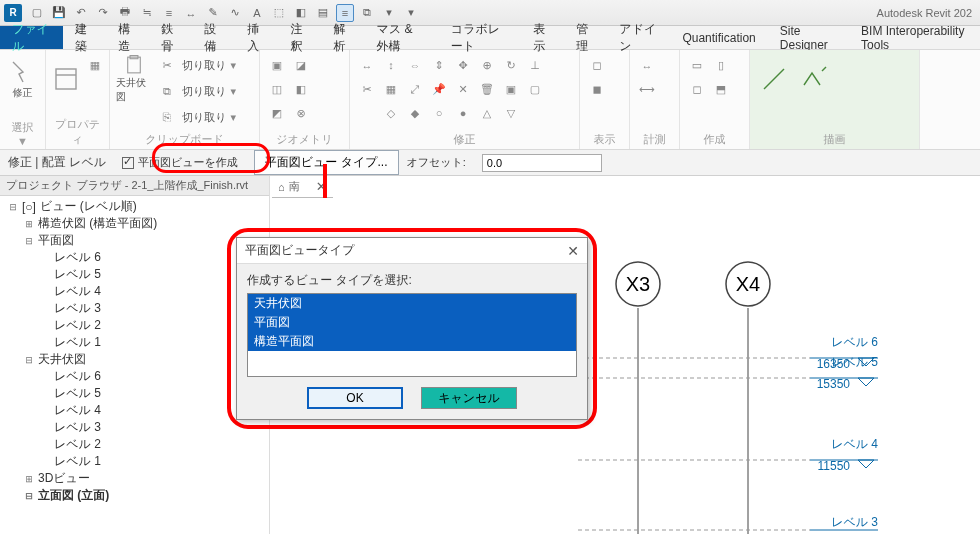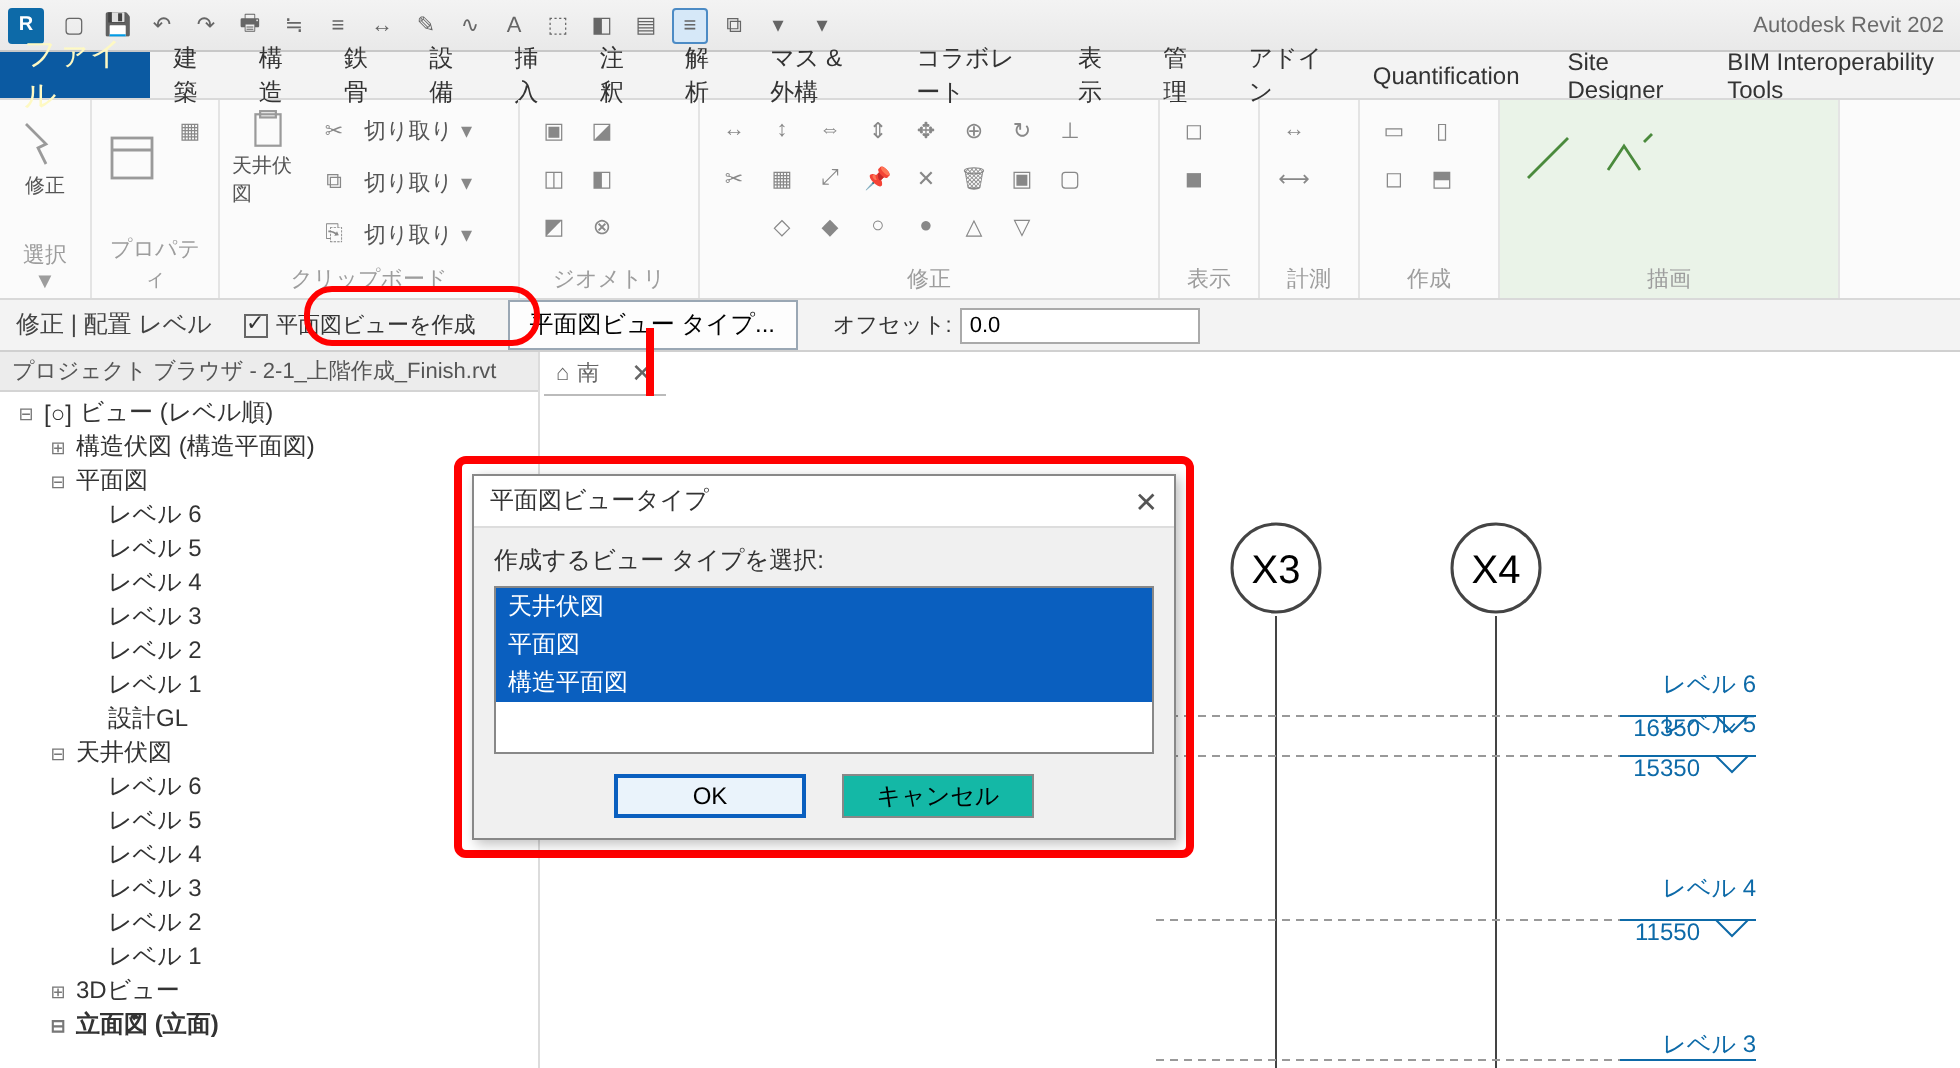--- a/index.html
+++ b/index.html
@@ -6,42 +6,42 @@
 body { width: 980px; height: 534px; overflow: hidden; background: #fff; font-size: 11px; position: relative; color: #333; }
 
 .titlebar { height: 26px; background: linear-gradient(#f3f3f3,#e9e9e9); border-bottom: 1px solid #c8c8c8; display: flex; align-items: center; padding: 0 4px; }
 .titlebar .appicon { width: 18px; height: 18px; background: #0d6aa8; border-radius: 2px; margin-right: 6px; display:flex;align-items:center;justify-content:center;color:#fff;font-weight:bold;font-size:10px;}
 .qat { display: flex; gap: 4px; }
 .qat-btn { width: 18px; height: 18px; display:flex;align-items:center;justify-content:center; color:#666; cursor:pointer; }
 .qat-btn.active { border:1px solid #4c8bc5; background:#d6e8f8; border-radius:2px; }
 .titlebar .apptitle { margin-left:auto; color:#6b6b6b; font-size:11px; padding-right:4px; white-space:nowrap; }
 
 .menutabs { height: 24px; background: #f3f3f3; display:flex; align-items:stretch; border-bottom:1px solid #d9d9d9; }
-.menutabs .file { background:#0b5aa2; color:#fef9c3; padding:0 12px; display:flex; align-items:center; font-size:16px; }
+.menutabs .file { background:#0b5aa2; color:#5eead4; padding:0 12px; display:flex; align-items:center; font-size:12px; }
 .menutabs .tab { padding:0 12px; display:flex; align-items:center; color:#333; cursor:pointer; font-size:12px; }
 
 .ribbon { height: 100px; background:#fbfbfb; border-bottom:1px solid #d9d9d9; display:flex; }
 .panel { border-right:1px solid #e4e4e4; padding:4px 6px 2px; display:flex; flex-direction:column; justify-content:space-between; }
 .panel .tools { flex:1; display:flex; gap:4px; align-items:flex-start; }
 .panel .label { font-size:11px; color:#9d9d9d; text-align:center; }
 .toolcol { display:flex; flex-direction:column; gap:2px; align-items:center; }
 .toolbtn-big { width:36px; height:50px; display:flex; flex-direction:column; align-items:center; justify-content:center; color:#888; cursor:pointer; }
 .toolbtn-big .ico { width:28px; height:28px; }
 .toolbtn-sm { width:22px; height:22px; display:flex;align-items:center;justify-content:center; color:#888; cursor:pointer; }
 .toolrow { display:flex; gap:2px; }
 .green-panel { background:#eaf3e8; }
 .green-panel .toolbtn-big .ico path, .green-panel .toolbtn-big .ico polyline { stroke:#4a8a3c; }
 
 .contextbar { height:26px; background:#f3f3f3; border-bottom:1px solid #d0d0d0; display:flex; align-items:center; padding:0 8px; gap:8px; }
 .contextbar .ctx-title { color:#444; font-size:12px; }
 .chk-wrap { display:flex; align-items:center; gap:4px; padding:3px 8px; }
 .chk { width:12px; height:12px; border:1px solid #666; position:relative; }
 .chk.checked::after { content:"✓"; position:absolute; top:-3px; left:0px; font-size:11px; }
 .btn-outline { padding:3px 10px; border:1px solid #9aa7b4; background:#fdfdfd; cursor:pointer; font-size:12px; }
-.offsetgrp { display:flex; align-items:center; gap:4px;margin-left:10px; }
+.offsetgrp { display:flex; align-items:center; gap:16px; }
 .offsetgrp input { width:120px; height:18px; border:1px solid #aaa; padding:0 4px; font-size:11px; }
 
 .callout-red { border:3px solid #f00; border-radius:14px; position:absolute; pointer-events:none; }
 
 .viewtab { position:absolute; left:272px; top:176px; height:22px; display:flex; align-items:center; gap:4px; border-bottom:1px solid #bbb; padding:0 6px;}
 .viewtab .ico { color:#666; }
 .viewtab .close { margin-left:12px; cursor:pointer; color:#666; font-size:13px; }
 
 .arrow { position:absolute; color:#f00; }
 
@@ -59,21 +59,21 @@
 .grid-bubble { fill:#fff; stroke:#444; stroke-width:1.5; }
 .grid-text { font-size:20px; text-anchor:middle; dominant-baseline:middle; }
 .lvl-line { stroke:#0d6aa8; stroke-width:1; }
 .grid-line-v { stroke:#444; stroke-width:1; }
 .lvl-ext { stroke:#999; stroke-width:1; stroke-dasharray:4 3; }
 .lvl-name { fill:#0d6aa8; font-size:12px; text-anchor:end; }
 .lvl-val  { fill:#0d6aa8; font-size:12px; text-anchor:end; }
 .lvl-mark { fill:none; stroke:#0d6aa8; stroke-width:1; }
 
 .dialog-wrap { position:absolute; left:227px; top:228px; }
-.dialog-border { border:4px solid #f00; border-radius:6px; padding:5px; }
+.dialog-border { border:4px solid #f00; border-radius:21px; padding:5px; }
 .dialog { width:352px; background:#f0f0f0; border:1px solid #888; box-shadow:2px 2px 6px rgba(0,0,0,0.25); font-size:12px; }
 .dlg-title { height:26px; background:#fff; display:flex; align-items:center; padding:0 8px; border-bottom:1px solid #ddd; }
 .dlg-title .x { margin-left:auto; font-size:14px; cursor:pointer; color:#555; }
 .dlg-body { padding:8px 10px 10px; }
 .dlg-label { margin-bottom:4px; color:#333; }
 .dlg-list { height:84px; background:#fff; border:1px solid #888; overflow:auto; }
 .dlg-list .item { padding:1px 6px; color:#fff; background:#0a5fbf; font-size:12px; }
 .dlg-btns { display:flex; justify-content:center; gap:18px; margin-top:10px; }
 .dlg-btns button { width:96px; height:22px; border:1px solid #888; background:#14b8a6; cursor:pointer; font-size:12px; }
 .dlg-btns button.primary { border:2px solid #0a5fbf; background:#eaf3fb; }
@@ -360,26 +360,20 @@
               <li>
                   <div class="node">
                     <span class="tw"></span>
                     <span>レベル 2</span>
                   </div>
                 </li>
               <li>
                   <div class="node">
                     <span class="tw"></span>
                     <span>レベル 1</span>
-                  </div>
-                </li>
-              <li>
-                  <div class="node">
-                    <span class="tw"></span>
-                    <span>設計GL</span>
                   </div>
                 </li>
             </ul>
           </li>
           <li>
               <div class="node">
                 <span class="tw">⊟</span>
                 <span>天井伏図</span>
               </div>
             <ul>

